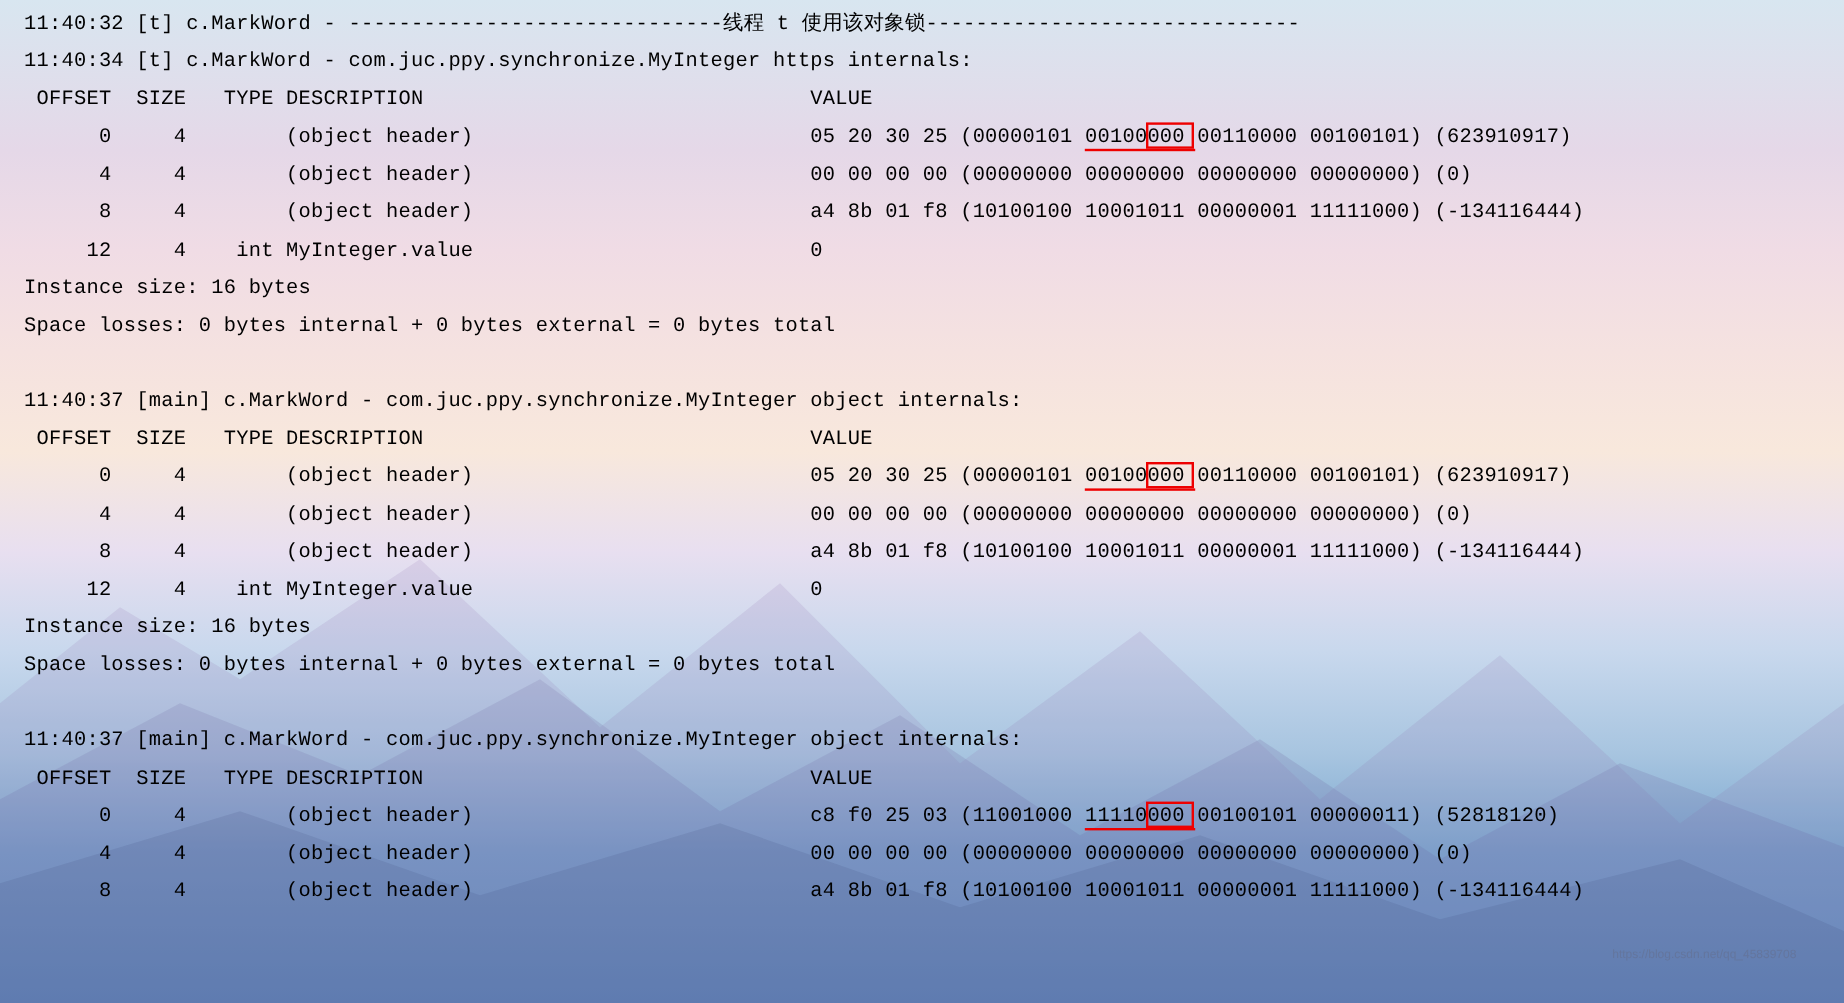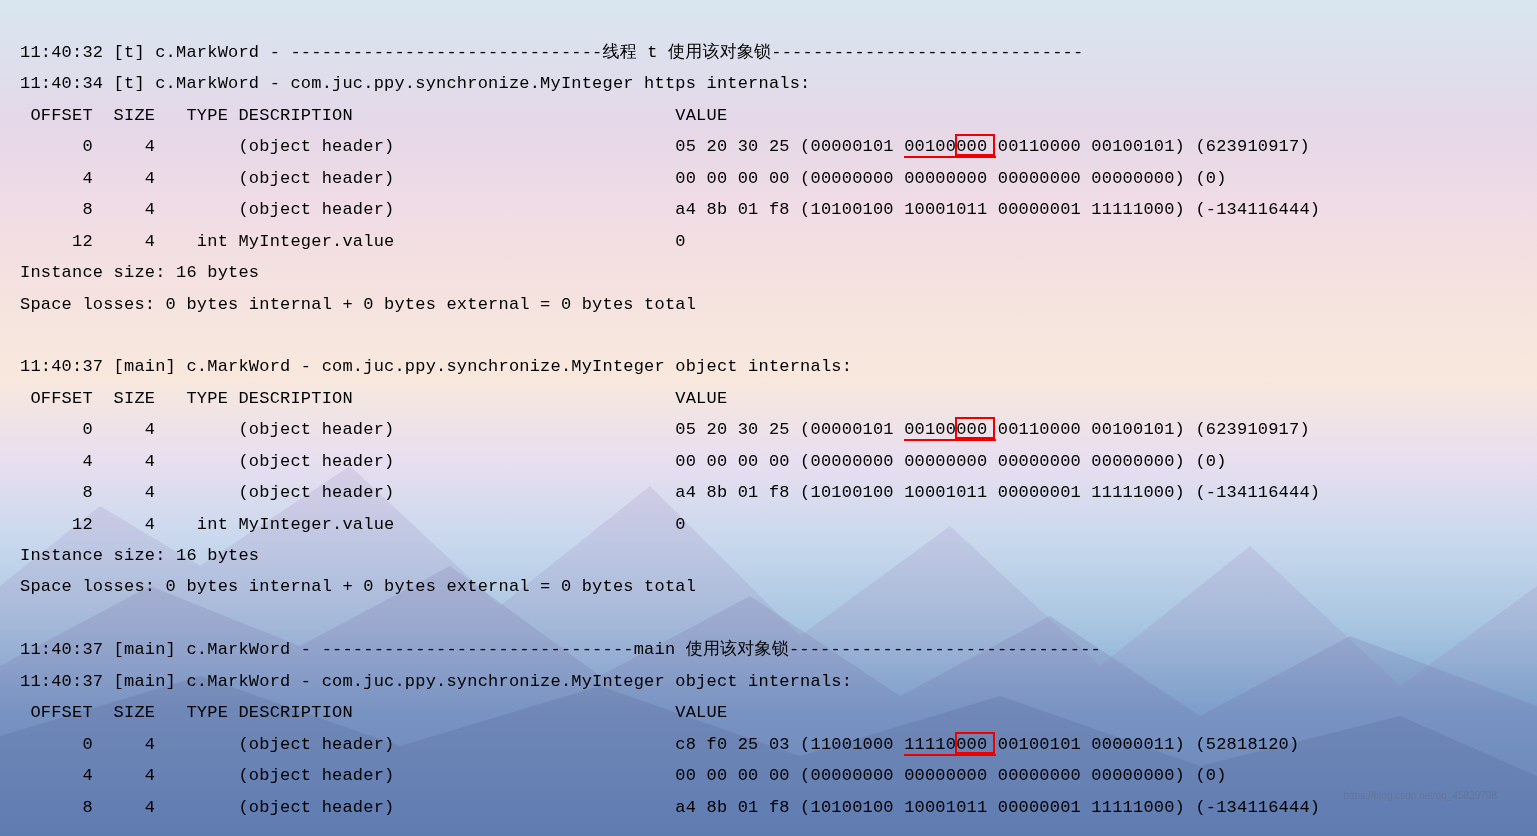--- a/index.html
+++ b/index.html
@@ -55,21 +55,20 @@
       bottom: 0;
       left: 0;
       width: 100%;
       height: 450px;
       z-index: -1;
       opacity: 0.5;
     }
     .content {
       position: relative;
       z-index: 1;
-      margin-top: 32px;
     }
   </style>
 </head>
 <body>
 
 <svg class="bg-mountains" viewBox="0 0 1537 450" preserveAspectRatio="none">
   <path d="M0,200 L100,120 L200,180 L350,80 L500,220 L650,100 L800,250 L950,140 L1100,280 L1250,160 L1400,300 L1537,200 L1537,450 L0,450 Z" fill="#8a6ba8" opacity="0.3"></path>
   <path d="M0,280 L150,200 L300,260 L450,180 L600,290 L750,210 L900,310 L1050,230 L1200,330 L1350,250 L1537,320 L1537,450 L0,450 Z" fill="#6a5a98" opacity="0.35"></path>
   <path d="M0,350 L200,290 L400,360 L600,300 L800,370 L1000,310 L1200,380 L1400,330 L1537,390 L1537,450 L0,450 Z" fill="#4a4580" opacity="0.4"></path>
 </svg>
@@ -87,21 +86,20 @@
     <div class="line"> </div>
     <div class="line">11:40:37 [main] c.MarkWord - com.juc.ppy.synchronize.MyInteger object internals:</div>
     <div class="line"> OFFSET  SIZE   TYPE DESCRIPTION                               VALUE</div>
     <div class="line">      0     4        (object header)                           05 20 30 25 (00000101 00100000 00110000 00100101) (623910917)<div class="highlight-box" style="left: 935px; top: 3px; width: 40px;"></div><div class="highlight-underline" style="left: 884px; top: 25px; width: 92px;"></div></div>
     <div class="line">      4     4        (object header)                           00 00 00 00 (00000000 00000000 00000000 00000000) (0)</div>
     <div class="line">      8     4        (object header)                           a4 8b 01 f8 (10100100 10001011 00000001 11111000) (-134116444)</div>
     <div class="line">     12     4    int MyInteger.value                           0</div>
     <div class="line">Instance size: 16 bytes</div>
     <div class="line">Space losses: 0 bytes internal + 0 bytes external = 0 bytes total</div>
     <div class="line"> </div>
-    <div class="line">11:40:37 [main] c.MarkWord - ------------------------------main 使用该对象锁------------------------------</div>
     <div class="line">11:40:37 [main] c.MarkWord - com.juc.ppy.synchronize.MyInteger object internals:</div>
     <div class="line"> OFFSET  SIZE   TYPE DESCRIPTION                               VALUE</div>
     <div class="line">      0     4        (object header)                           c8 f0 25 03 (11001000 11110000 00100101 00000011) (52818120)<div class="highlight-box" style="left: 935px; top: 3px; width: 40px;"></div><div class="highlight-underline" style="left: 884px; top: 25px; width: 92px;"></div></div>
     <div class="line">      4     4        (object header)                           00 00 00 00 (00000000 00000000 00000000 00000000) (0)</div>
     <div class="line">      8     4        (object header)                           a4 8b 01 f8 (10100100 10001011 00000001 11111000) (-134116444)</div>
   </div>
 
 <div class="watermark">https://blog.csdn.net/qq_45839708</div>
 
 </body></html>

